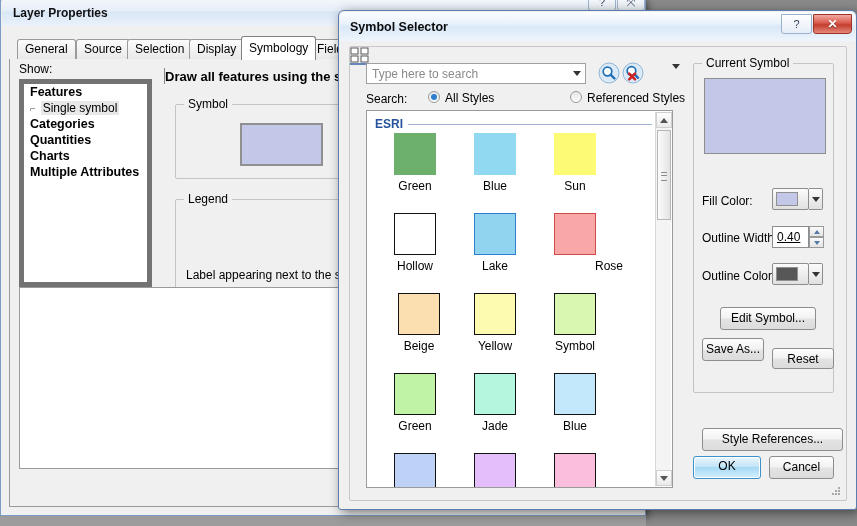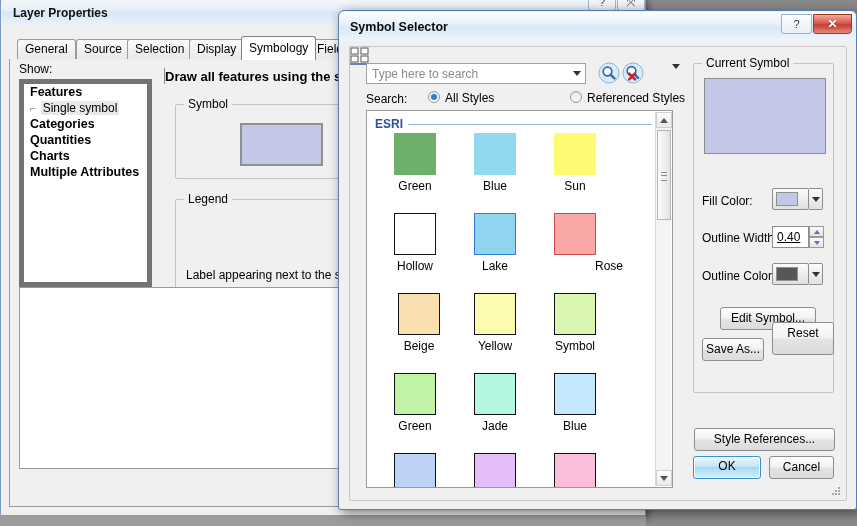--- a/index.html
+++ b/index.html
@@ -539,23 +539,23 @@
     border: 1px solid #8d8d8d;
     border-radius: 3px;
     box-sizing: border-box;
     text-align: center;
     font-size: 12px;
     color: #000;
     white-space: nowrap;
   }
   #edit-symbol-btn { left: 26px; top: 243px; width: 96px; height: 23px; line-height: 21px; }
   #save-as-btn { left: 8px; top: 274px; width: 62px; height: 23px; line-height: 21px; }
-  #reset-btn { left: 78px; top: 258px; width: 62px; height: 33px; line-height: 21px; }
-
-  #style-refs-btn { left: 344px; top: 381px; width: 141px; height: 23px; line-height: 21px; }
+  #reset-btn { left: 78px; top: 284px; width: 62px; height: 21px; line-height: 21px; }
+
+  #style-refs-btn { left: 352px; top: 381px; width: 141px; height: 23px; line-height: 21px; }
   #ok-btn {
     left: 343px; top: 409px; width: 68px; height: 23px; line-height: 19px;
     background: linear-gradient(to bottom, #eaf6fd 0%, #c4e5f6 45%, #a6d9f4 50%, #d3efff 100%);
     border: 1px solid #3c91c9;
     border-radius: 3px;
     box-shadow: inset 0 0 0 1px #ffffff;
   }
   #cancel-btn { left: 419px; top: 409px; width: 65px; height: 23px; line-height: 21px; }
 
   #ss-resize-grip {

